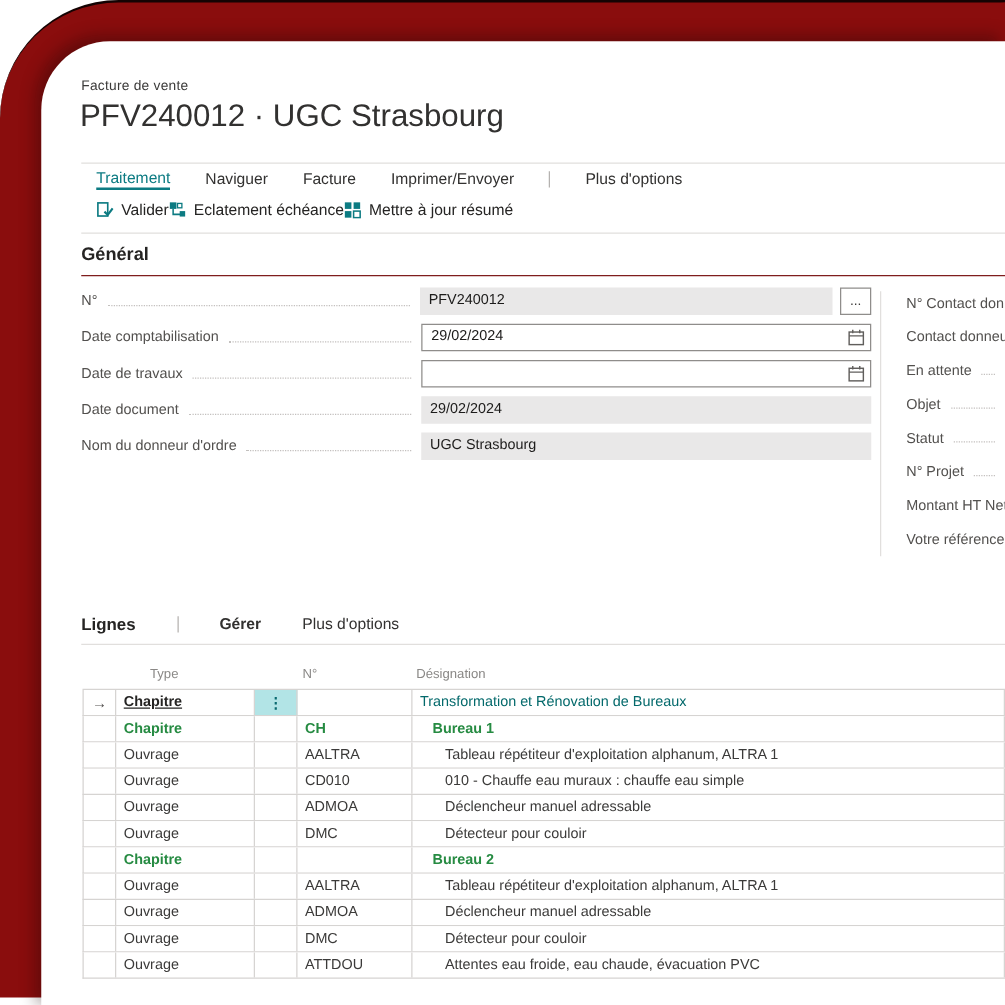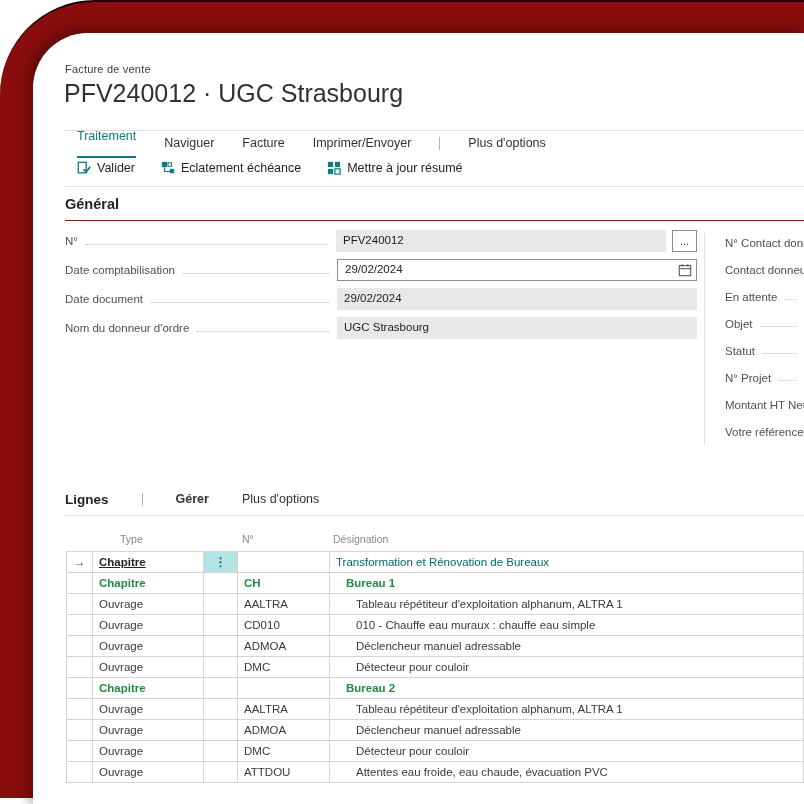--- a/index.html
+++ b/index.html
@@ -11,24 +11,24 @@
        border-top-left-radius:55px;box-shadow:-5px -5px 12px rgba(30,5,5,0.35);overflow:hidden;}
 
   .breadcrumb{position:absolute;left:32px;top:30px;font-size:11px;color:#3b3a39;letter-spacing:.2px;cursor:pointer;}
   .page-title{position:absolute;left:31px;top:46px;font-size:25px;font-weight:300;color:#323130;margin:0;white-space:nowrap;}
 
   .divider{position:absolute;left:32px;right:0;height:1px;background:#e1dfdd;}
   .d1{top:97px;} .d2{top:153px;} .d3{top:482px;}
 
   .menubar{position:absolute;left:44px;top:100px;height:20px;display:flex;gap:28px;align-items:center;font-size:12.5px;color:#323130;}
   .mtab{cursor:pointer;white-space:nowrap;}
-  .mtab.active{color:#0c7b82;border-bottom:2px solid #0c7b82;padding-bottom:13px;}
+  .mtab.active{color:#0c7b82;border-bottom:2px solid #0c7b82;padding-bottom:1px;}
   .vsep{width:1px;height:13px;background:#b5b2b0;}
 
-  .actionbar{position:absolute;left:44px;top:124px;height:22px;display:flex;gap:26px;align-items:center;font-size:12.5px;color:#252423;}
+  .actionbar{position:absolute;left:44px;top:124px;height:22px;display:flex;align-items:center;font-size:12.5px;color:#252423;}
   .abtn{display:flex;align-items:center;gap:6px;cursor:pointer;white-space:nowrap;}
   .abtn svg{display:block;}
 
   .sec-head{position:absolute;left:32px;right:0;font-size:14.5px;font-weight:700;color:#252423;
        padding-bottom:8px;border-bottom:1px solid #7f1d1d;cursor:pointer;}
   .sec-general{top:163px;}
 
   .fields-left{position:absolute;left:32px;top:197px;width:632px;}
   .frow{display:flex;align-items:center;height:22px;margin-bottom:7px;position:relative;}
   .flabel{font-size:11.5px;color:#52504e;white-space:nowrap;flex:0 0 auto;}
@@ -143,20 +143,33 @@
           <div class="fval">29/02/2024</div>
   <span class="cal-ic"><svg width="14" height="14" viewBox="0 0 16 16">
               <rect x="1.5" y="3" width="13" height="11.5" fill="none" stroke="#605e5c" stroke-width="1.3"></rect>
               <line x1="1.5" y1="6.5" x2="14.5" y2="6.5" stroke="#605e5c" stroke-width="1.3"></line>
               <line x1="4.8" y1="1" x2="4.8" y2="4" stroke="#605e5c" stroke-width="1.3"></line>
               <line x1="11.2" y1="1" x2="11.2" y2="4" stroke="#605e5c" stroke-width="1.3"></line>
             </svg></span>
 </div>
       </div>
       <div class="frow">
+        <span class="flabel">Date de travaux</span>
+        <span class="leader"></span>
+        <div class="fvalbox editable">
+          <div class="fval"></div>
+  <span class="cal-ic"><svg width="14" height="14" viewBox="0 0 16 16">
+              <rect x="1.5" y="3" width="13" height="11.5" fill="none" stroke="#605e5c" stroke-width="1.3"></rect>
+              <line x1="1.5" y1="6.5" x2="14.5" y2="6.5" stroke="#605e5c" stroke-width="1.3"></line>
+              <line x1="4.8" y1="1" x2="4.8" y2="4" stroke="#605e5c" stroke-width="1.3"></line>
+              <line x1="11.2" y1="1" x2="11.2" y2="4" stroke="#605e5c" stroke-width="1.3"></line>
+            </svg></span>
+</div>
+      </div>
+      <div class="frow">
         <span class="flabel">Date document</span>
         <span class="leader"></span>
         <div class="fvalbox readonly">
           <div class="fval">29/02/2024</div>
         </div>
       </div>
       <div class="frow">
         <span class="flabel">Nom du donneur d'ordre</span>
         <span class="leader"></span>
         <div class="fvalbox readonly">

